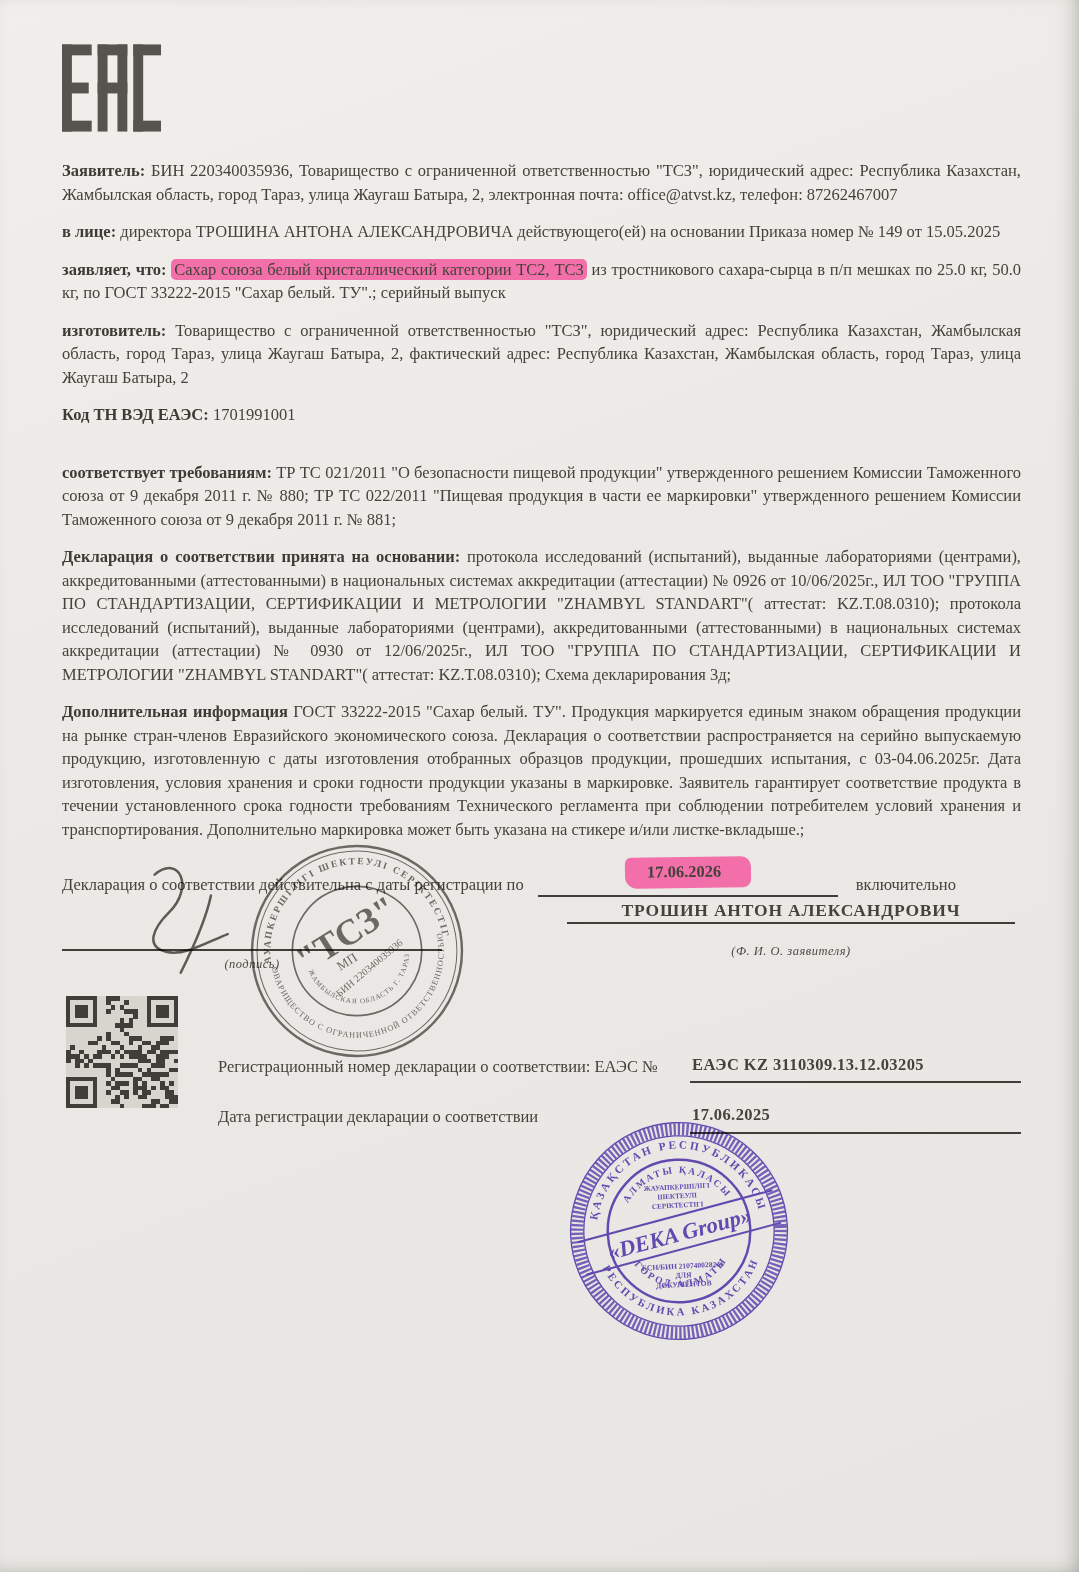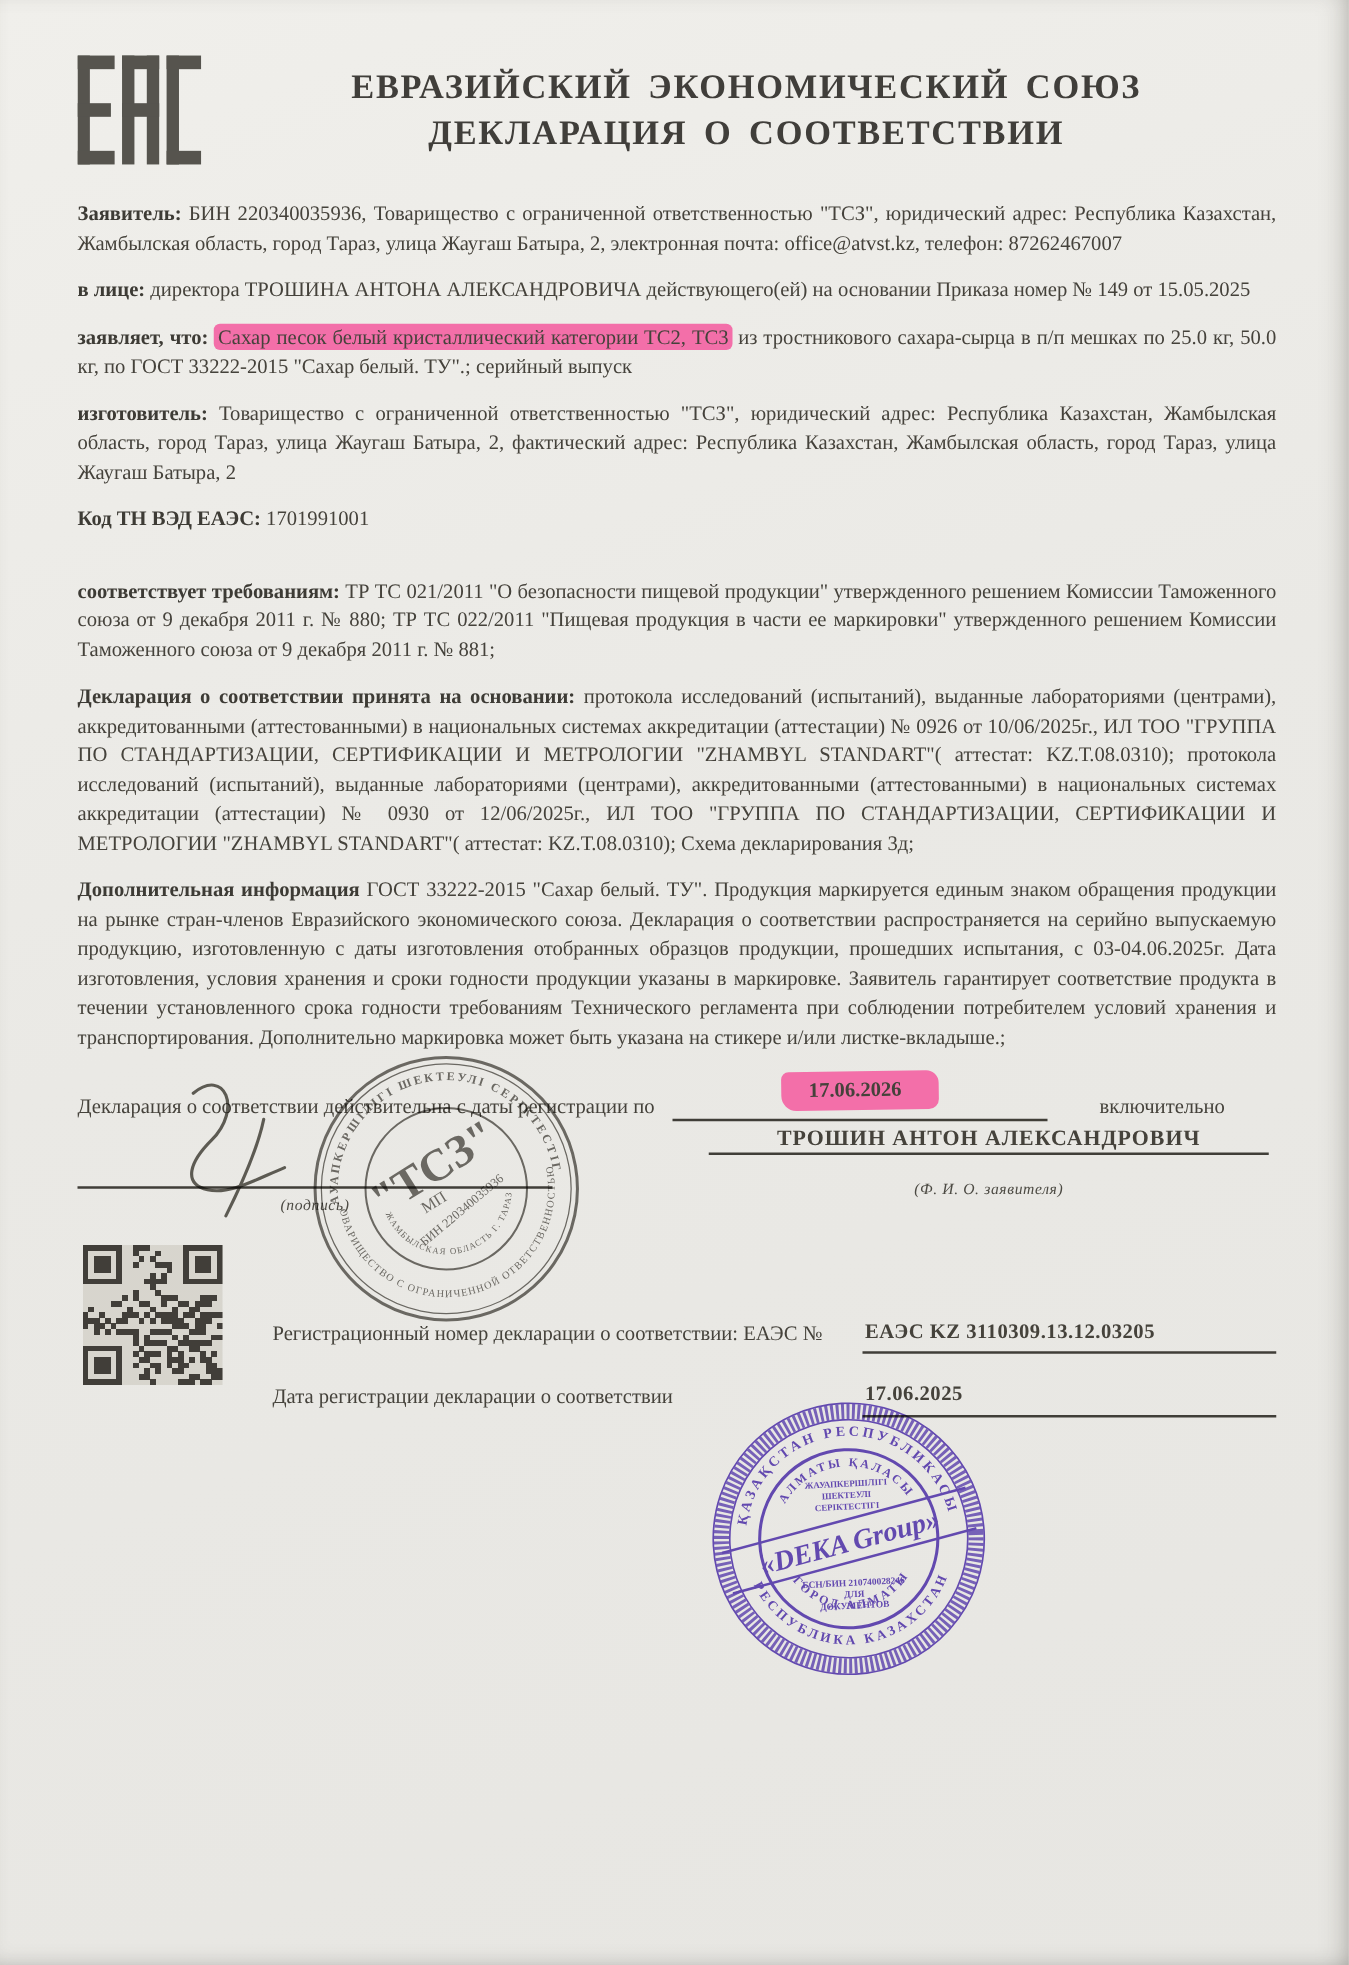--- a/index.html
+++ b/index.html
@@ -17,21 +17,21 @@
   .content{padding:0 58px 0 62px;font-size:16.5px;line-height:23.5px;text-align:justify;}
   .content p{margin:0 0 14px 0;}
   .content p.first{margin-top:27px;}
   .content p.gap{margin-bottom:34px;}
   b.lbl{color:#3d3b35;}
   .hl{background:#f36fa9;box-decoration-break:clone;-webkit-box-decoration-break:clone;padding:1px 3px;border-radius:5px;}
   
   .validity{display:flex;align-items:flex-end;margin:16px 0 0 0;white-space:nowrap;}
   .date-slot{flex:0 0 300px;margin-left:14px;border-bottom:2.2px solid #403e38;text-align:center;padding-bottom:7px;}
   .pink-date{display:inline-block;background:#f36fa9;font-weight:bold;padding:3px 30px 4px 22px;border-radius:6px 10px 8px 12px;transform:rotate(-.8deg);}
-  .incl{margin-left:42px;}
+  .incl{margin-left:18px;}
   
   .sig-area{position:relative;height:86px;margin-top:2px;}
   .sig-line{position:absolute;left:0;top:50px;width:380px;border-top:2.2px solid #403e38;text-align:center;}
   .caption{font-style:italic;font-size:12.5px;color:#4c4a43;letter-spacing:.5px;}
   .name-block{position:absolute;left:505px;right:6px;top:0;text-align:center;}
   .name-text{font-weight:bold;font-size:17.5px;letter-spacing:.8px;border-bottom:2.2px solid #403e38;padding-bottom:0;}
   .name-block .caption{display:block;margin-top:16px;}
   
   .reg{display:grid;grid-template-columns:472px 1fr;row-gap:20px;margin:68px 0 0 156px;align-items:end;}
   .reg .r-label{padding-bottom:5px;}
@@ -59,32 +59,28 @@
           <rect x="0" y="77" width="30" height="11"></rect>
         <rect x="36" y="0" width="10" height="88"></rect>
           <rect x="56" y="0" width="10" height="88"></rect>
           <rect x="36" y="0" width="30" height="11"></rect>
           <rect x="36" y="38.5" width="30" height="11"></rect>
         <rect x="72" y="0" width="10" height="88"></rect>
           <rect x="72" y="0" width="28" height="11"></rect>
           <rect x="72" y="77" width="28" height="11"></rect>
       </g>
     </svg>
-    <div class="titles">
-      <div class="title-line">ЕВРАЗИЙСКИЙ ЭКОНОМИЧЕСКИЙ СОЮЗ</div>
-      <div class="title-line">ДЕКЛАРАЦИЯ О СООТВЕТСТВИИ</div>
-    </div>
   </div>
 
   <div class="content">
     <p class="first"><b class="lbl">Заявитель:</b><span> БИН 220340035936, Товарищество с ограниченной ответственностью "ТСЗ", юридический адрес: Республика Казахстан, Жамбылская область, город Тараз, улица Жаугаш Батыра, 2, электронная почта: office@atvst.kz, телефон: 87262467007</span></p>
 
     <p><b class="lbl">в лице:</b><span> директора ТРОШИНА АНТОНА АЛЕКСАНДРОВИЧА действующего(ей) на основании Приказа номер № 149 от 15.05.2025</span></p>
 
-    <p><b class="lbl">заявляет, что:</b> <span class="hl">Сахар песок белый кристаллический категории ТС2, ТС3</span><span> из тростникового сахара-сырца в п/п мешках по 25.0 кг, 50.0 кг, по ГОСТ 33222-2015 "Сахар белый. ТУ".; серийный выпуск</span></p>
+    <p><b class="lbl">заявляет, что:</b> <span class="hl">Сахар союза белый кристаллический категории ТС2, ТС3</span><span> из тростникового сахара-сырца в п/п мешках по 25.0 кг, 50.0 кг, по ГОСТ 33222-2015 "Сахар белый. ТУ".; серийный выпуск</span></p>
 
     <p><b class="lbl">изготовитель:</b><span> Товарищество с ограниченной ответственностью "ТСЗ", юридический адрес: Республика Казахстан, Жамбылская область, город Тараз, улица Жаугаш Батыра, 2, фактический адрес: Республика Казахстан, Жамбылская область, город Тараз, улица Жаугаш Батыра, 2</span></p>
 
     <p class="gap"><b class="lbl">Код ТН ВЭД ЕАЭС:</b><span> 1701991001</span></p>
 
     <p><b class="lbl">соответствует требованиям:</b><span> ТР ТС 021/2011 "О безопасности пищевой продукции" утвержденного решением Комиссии Таможенного союза от 9 декабря 2011 г. № 880; ТР ТС 022/2011 "Пищевая продукция в части ее маркировки" утвержденного решением Комиссии Таможенного союза от 9 декабря 2011 г. № 881;</span></p>
 
     <p><b class="lbl">Декларация о соответствии принята на основании:</b><span> протокола исследований (испытаний), выданные лабораториями (центрами), аккредитованными (аттестованными) в национальных системах аккредитации (аттестации) № 0926 от 10/06/2025г., ИЛ ТОО "ГРУППА ПО СТАНДАРТИЗАЦИИ, СЕРТИФИКАЦИИ И МЕТРОЛОГИИ "ZHAMBYL STANDART"( аттестат: KZ.Т.08.0310); протокола исследований (испытаний), выданные лабораториями (центрами), аккредитованными (аттестованными) в национальных системах аккредитации (аттестации) № 0930 от 12/06/2025г., ИЛ ТОО "ГРУППА ПО СТАНДАРТИЗАЦИИ, СЕРТИФИКАЦИИ И МЕТРОЛОГИИ "ZHAMBYL STANDART"( аттестат: KZ.Т.08.0310); Схема декларирования 3д;</span></p>
 
     <p><b class="lbl">Дополнительная информация</b><span> ГОСТ 33222-2015 "Сахар белый. ТУ". Продукция маркируется единым знаком обращения продукции на рынке стран-членов Евразийского экономического союза. Декларация о соответствии распространяется на серийно выпускаемую продукцию, изготовленную с даты изготовления отобранных образцов продукции, прошедших испытания, с 03-04.06.2025г. Дата изготовления, условия хранения и сроки годности продукции указаны в маркировке. Заявитель гарантирует соответствие продукта в течении установленного срока годности требованиям Технического регламента при соблюдении потребителем условий хранения и транспортирования. Дополнительно маркировка может быть указана на стикере и/или листке-вкладыше.;</span></p>

